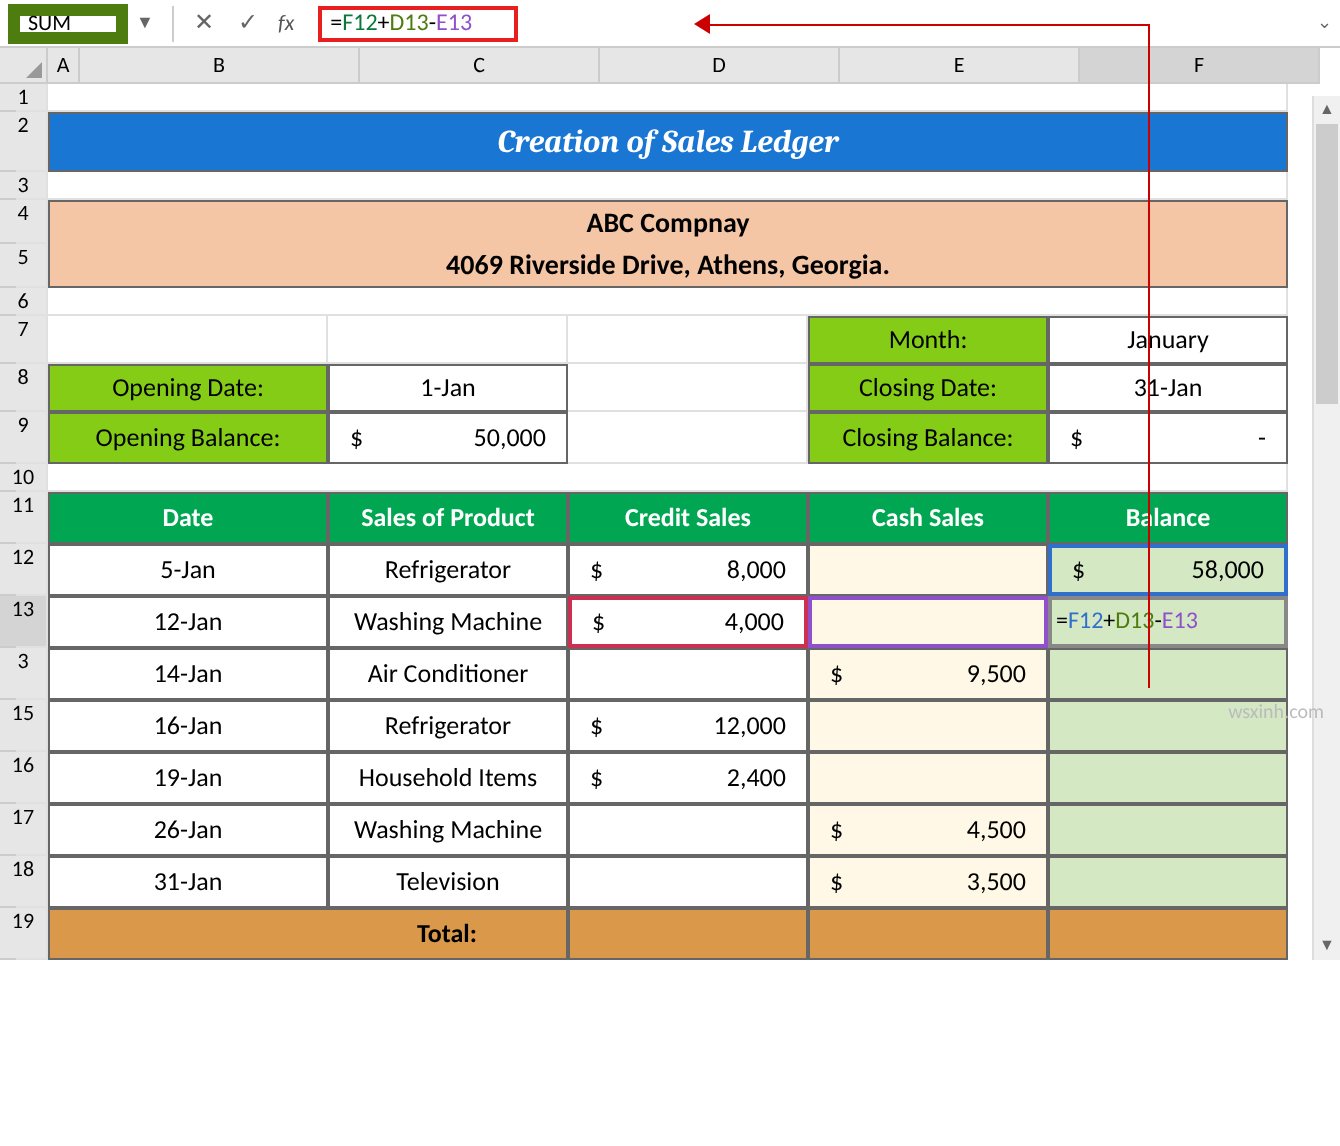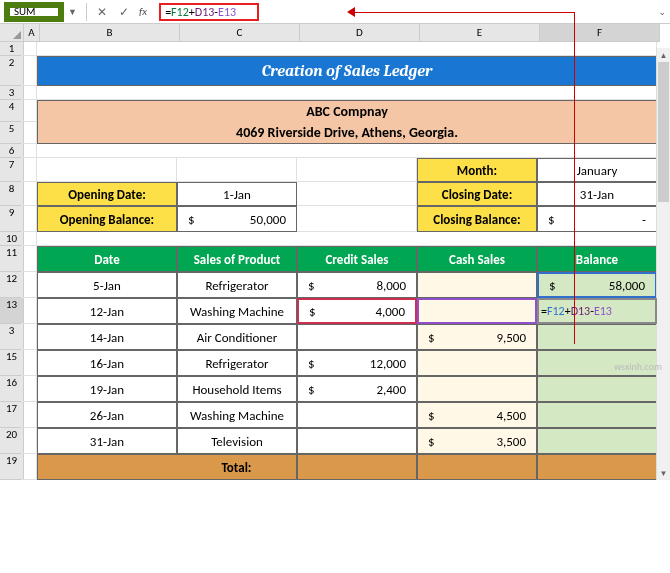--- a/index.html
+++ b/index.html
@@ -21,46 +21,46 @@
     .grid-wrap { position: relative; }
     .corner { position: absolute; left: 0; top: 0; width: 24px; height: 18px; background: #e6e6e6; border-right: 1px solid #ccc; border-bottom: 1px solid #ccc; }
     .corner::after { content: ''; position: absolute; right: 2px; bottom: 2px; width: 0; height: 0; border-left: 8px solid transparent; border-bottom: 8px solid #999; }
     .col-headers { display: flex; margin-left: 24px; }
     .col-h { background: #e6e6e6; border-right: 1px solid #ccc; border-bottom: 1px solid #ccc; text-align: center; font-size: 11px; height: 18px; line-height: 18px; }
     .col-h.active { background: #d4d4d4; }
     .row-headers { position: absolute; left: 0; top: 18px; }
     .row-h { width: 24px; background: #e6e6e6; border-right: 1px solid #ccc; border-bottom: 1px solid #ccc; text-align: center; font-size: 11px; }
     .row-h.active { background: #d4d4d4; }
     
-    .sheet { margin-left: 21px; position: relative; }
+    .sheet { margin-left: 8px; position: relative; }
     .row { display: flex; }
     .cell { border-right: 1px solid #e0e0e0; border-bottom: 1px solid #e0e0e0; font-size: 13px; padding: 0 4px; display: flex; align-items: center; overflow: hidden; }
     .cell.center { justify-content: center; }
     
     .title-band { background: #1976d2; color: #fff; font-weight: bold; font-size: 16px; font-family: Cambria, serif; font-style: italic; justify-content: center; border: 1px solid #666; }
     .company-band { background: #f5c6a5; font-weight: bold; font-size: 14px; justify-content: center; border: 1px solid #666; }
     .header-cell { background: #00a651; color: #fff; font-weight: bold; border: 1px solid #666; justify-content: center; }
     
     .data-cell { border: 1px solid #666; }
-    .label-bg { background: #fde047; font-weight: bold; }
+    .label-bg { background: #84cc16; font-weight: normal; }
     .cream-bg { background: #fff8e7; }
     .green-bg { background: #d4e8c4; }
     .orange-bg { background: #d9984a; color: #000; font-weight: bold; }
     
     .currency { display: flex; justify-content: space-between; width: 100%; padding: 0 6px 0 6px; }
     .editing { border: 2px solid #888 !important; position: relative; z-index: 5; }
     .ref-blue { border: 2px solid #3070cc !important; }
     .ref-red { border: 2px solid #cc3050 !important; }
     .ref-purple { border: 2px solid #9050cc !important; }
     .formula-colored .c-green { color: #0a7a3a; }
     .formula-colored .c-blue { color: #3070cc; }
-    .formula-colored .c-red { color: #701a75; }
+    .formula-colored .c-red { color: #4d7c0f; }
     .formula-colored .c-purple { color: #9050cc; }
     
-    .watermark { position: absolute; right: 8px; bottom: 200px; font-size: 10px; color: #bbb; transform: rotate(0deg); z-index: 50; }
+    .watermark { position: absolute; right: 8px; bottom: 211px; font-size: 10px; color: #bbb; transform: rotate(0deg); z-index: 50; }
     .scrollbar-v { position: absolute; right: 0; top: 24px; bottom: 0; width: 14px; background: #f0f0f0; border-left: 1px solid #ddd; }
     .scrollbar-v .thumb { position: absolute; top: 0; left: 1px; right: 1px; height: 140px; background: #ccc; }
     .scrollbar-v .arrow { position: absolute; left: 0; right: 0; height: 14px; text-align: center; font-size: 8px; color: #666; line-height: 14px; }
     
     
     .cA { width: 16px; }
     .cB { width: 140px; }
     .cC { width: 120px; }
     .cD { width: 120px; }
     .cE { width: 120px; }
@@ -115,21 +115,21 @@
     <div class="row-h" style="height:24px">8</div>
     <div class="row-h" style="height:26px">9</div>
     <div class="row-h" style="height:14px">10</div>
     <div class="row-h" style="height:26px">11</div>
     <div class="row-h" style="height:26px">12</div>
     <div class="row-h active" style="height:26px">13</div>
     <div class="row-h" style="height:26px">3</div>
     <div class="row-h" style="height:26px">15</div>
     <div class="row-h" style="height:26px">16</div>
     <div class="row-h" style="height:26px">17</div>
-    <div class="row-h" style="height:26px">20</div>
+    <div class="row-h" style="height:26px">18</div>
     <div class="row-h" style="height:26px">19</div>
   </div>
 
   <div class="sheet">
 
     <div class="row">
         <div class="cell cA" style="height:14px"></div>
         <div class="cell" style="width:620px;height:14px"></div>
       </div>
 

